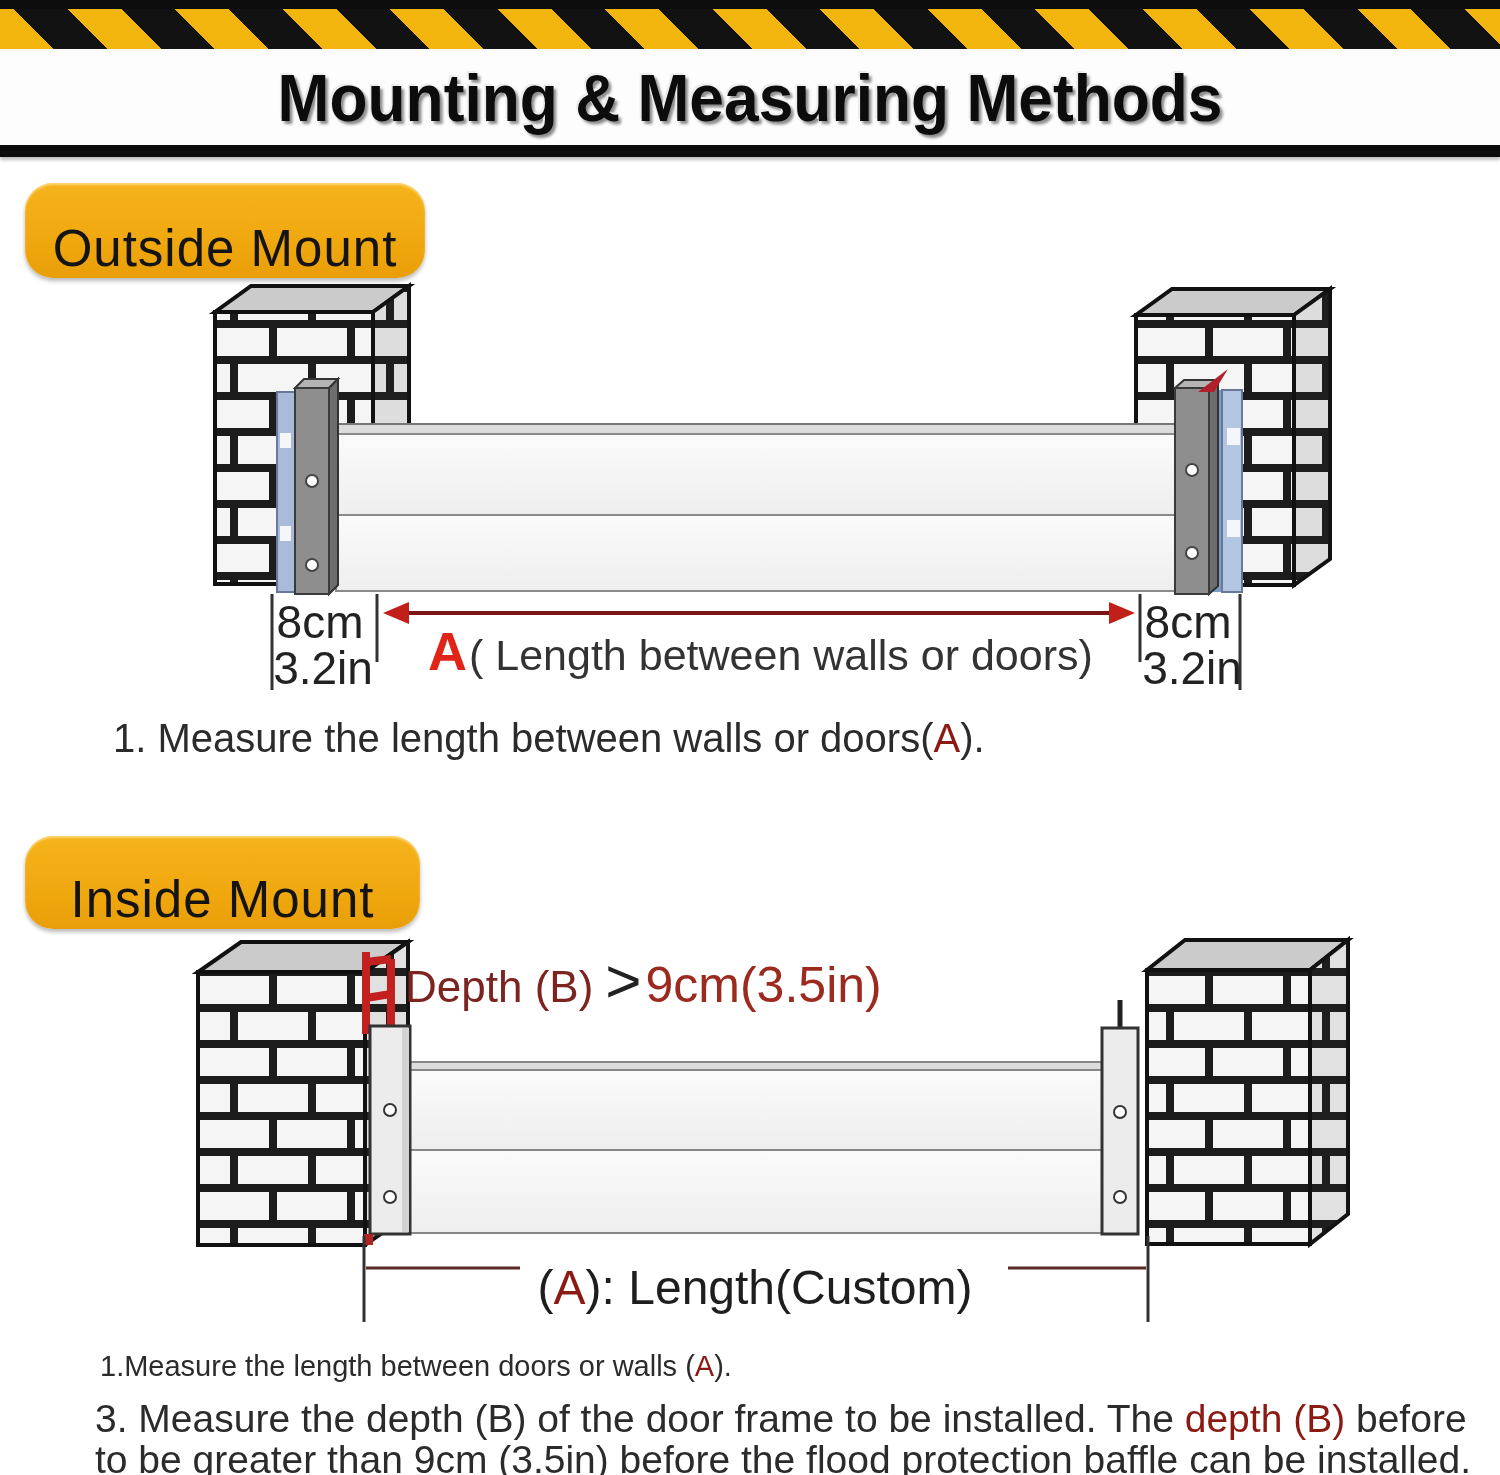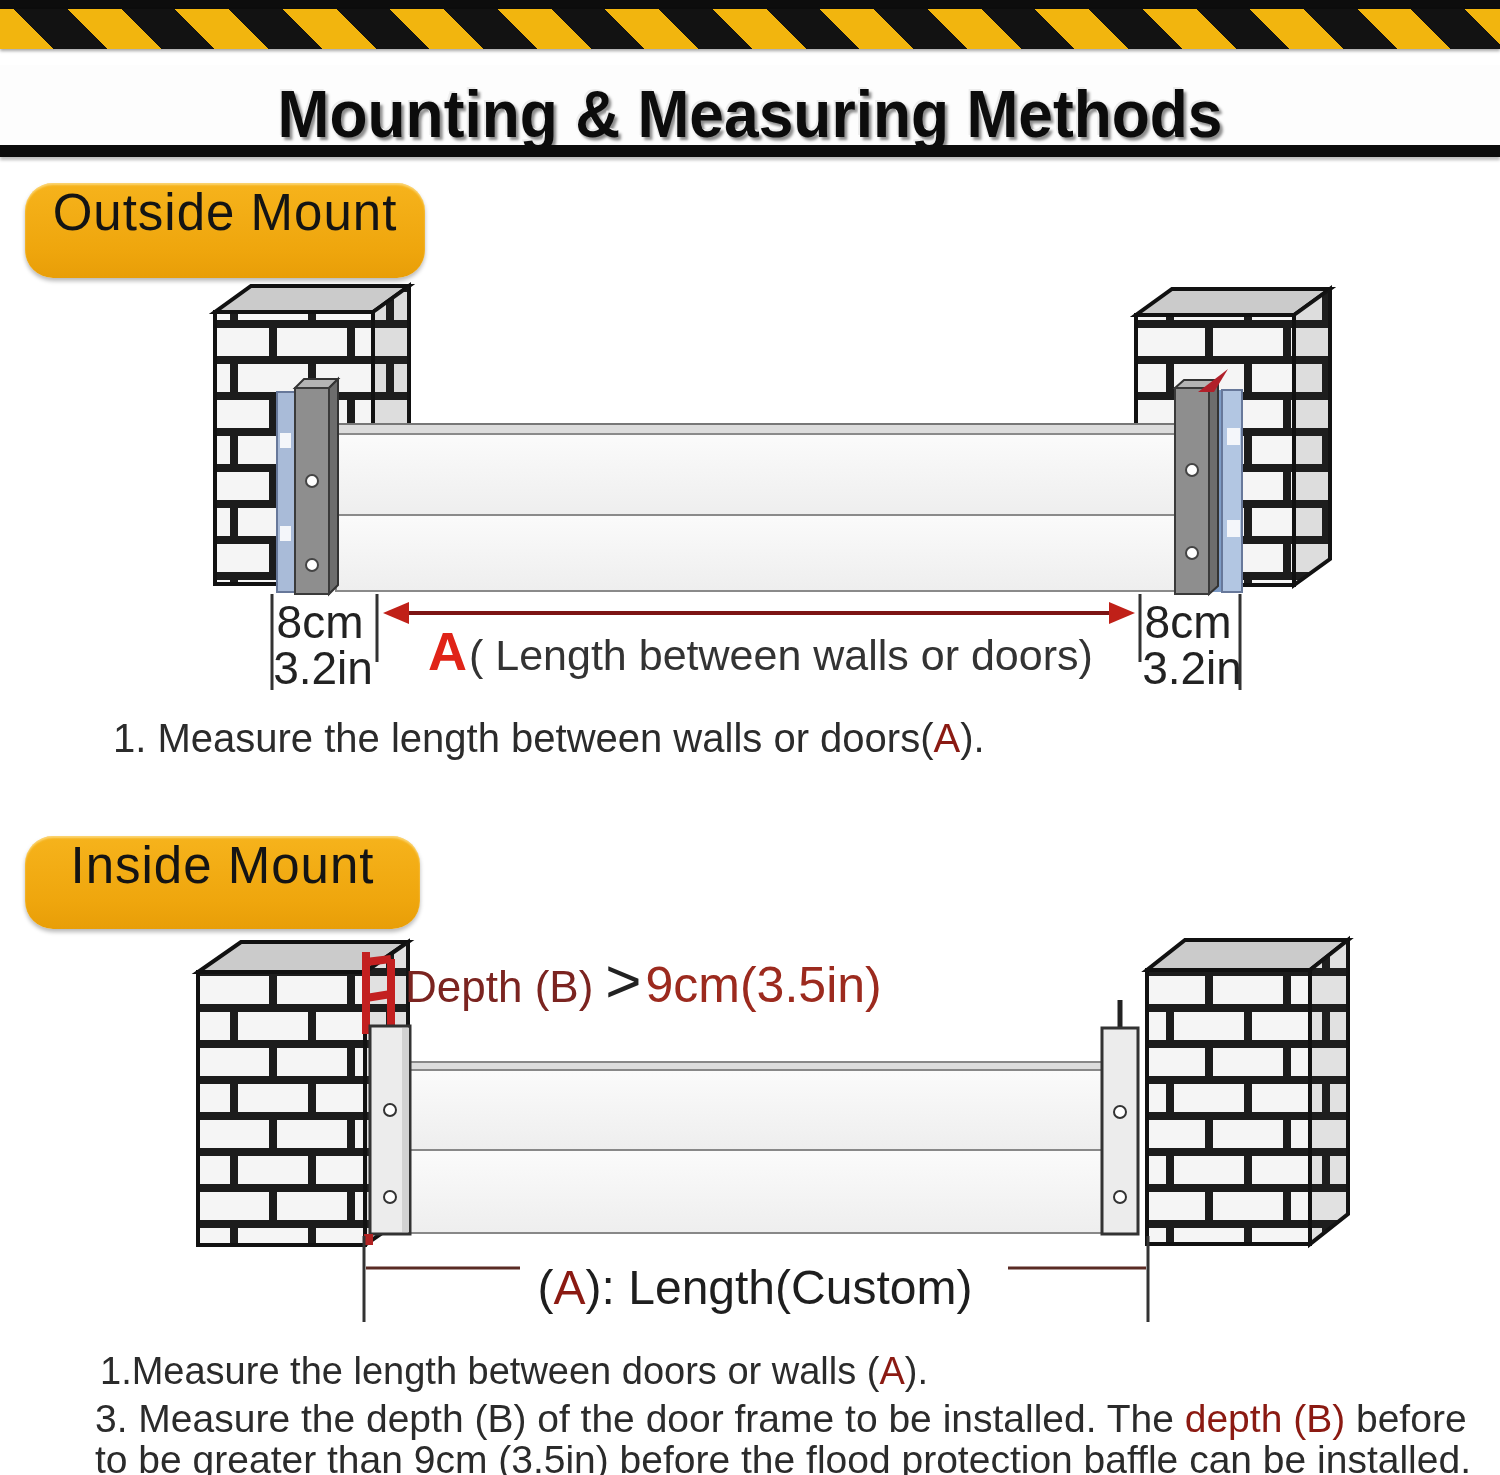--- a/index.html
+++ b/index.html
@@ -4,43 +4,43 @@
 <style>
   html,body{margin:0;padding:0;background:#fff;}
   .page{position:relative;width:1500px;height:1475px;background:#ffffff;overflow:hidden;
         font-family:"Liberation Sans",sans-serif;}
   
   .top-bar{position:absolute;left:0;top:0;width:1500px;height:9px;background:#0d0d0d;}
   .hazard{position:absolute;left:0;top:9px;width:1500px;height:40px;
           background:repeating-linear-gradient(45deg,#f2b50e 0 38px,#121212 38px 76px);
           box-shadow:0 2px 3px rgba(0,0,0,.35);}
   .title-wrap{position:absolute;left:0;top:49px;width:1500px;height:96px;
-              display:flex;align-items:center;justify-content:center;background:#fdfdfd;margin-top:16px;}
+              display:flex;align-items:center;justify-content:center;background:#fdfdfd;}
   .title{font-size:67px;font-weight:700;color:#0c0c0c;letter-spacing:0px;
          transform:scaleX(.93);white-space:nowrap;
          text-shadow:-2px -2px 0 #ededed, 3px 3px 3px rgba(0,0,0,.45);}
   .divider{position:absolute;left:0;top:145px;width:1500px;height:12px;background:#0c0c0c;
            box-shadow:0 3px 3px rgba(0,0,0,.25);}
   
-  .badge{position:absolute;display:flex;align-items:flex-start;justify-content:center;
+  .badge{position:absolute;display:flex;align-items:flex-end;justify-content:center;
          background:linear-gradient(180deg,#f6b31c 0%,#efa60d 70%,#e89e08 100%);
          border-radius:28px;box-shadow:0 3px 4px rgba(0,0,0,.28), inset 0 2px 2px rgba(255,235,170,.6);}
   .badge span{font-size:51px;color:#141414;letter-spacing:1px;}
   .badge-outside{left:25px;top:183px;width:400px;height:95px;}
   .badge-inside{left:25px;top:836px;width:395px;height:93px;}
   
   .diagram{position:absolute;left:0;}
   .diagram-outside{top:280px;}
   .diagram-inside{top:930px;}
   svg text{font-family:"Liberation Sans",sans-serif;}
   
   .steps-outside{position:absolute;left:113px;top:716px;font-size:40px;color:#2b2b2b;}
   .steps-outside .step{margin-bottom:13px;white-space:nowrap;}
   .red{color:#8b1a12;}
-  .inside-step1{position:absolute;left:100px;top:1350px;font-size:38px;color:#2b2b2b;white-space:nowrap;}
+  .inside-step1{position:absolute;left:100px;top:1350px;font-size:29px;color:#2b2b2b;white-space:nowrap;}
   .inside-step2{position:absolute;left:95px;top:1398px;width:1400px;font-size:39px;
                 color:#2b2b2b;line-height:41px;}
 </style>
 </head>
 <body>
 
 <div class="page">
 
   <div class="top-bar"></div>
   <div class="hazard"></div>

